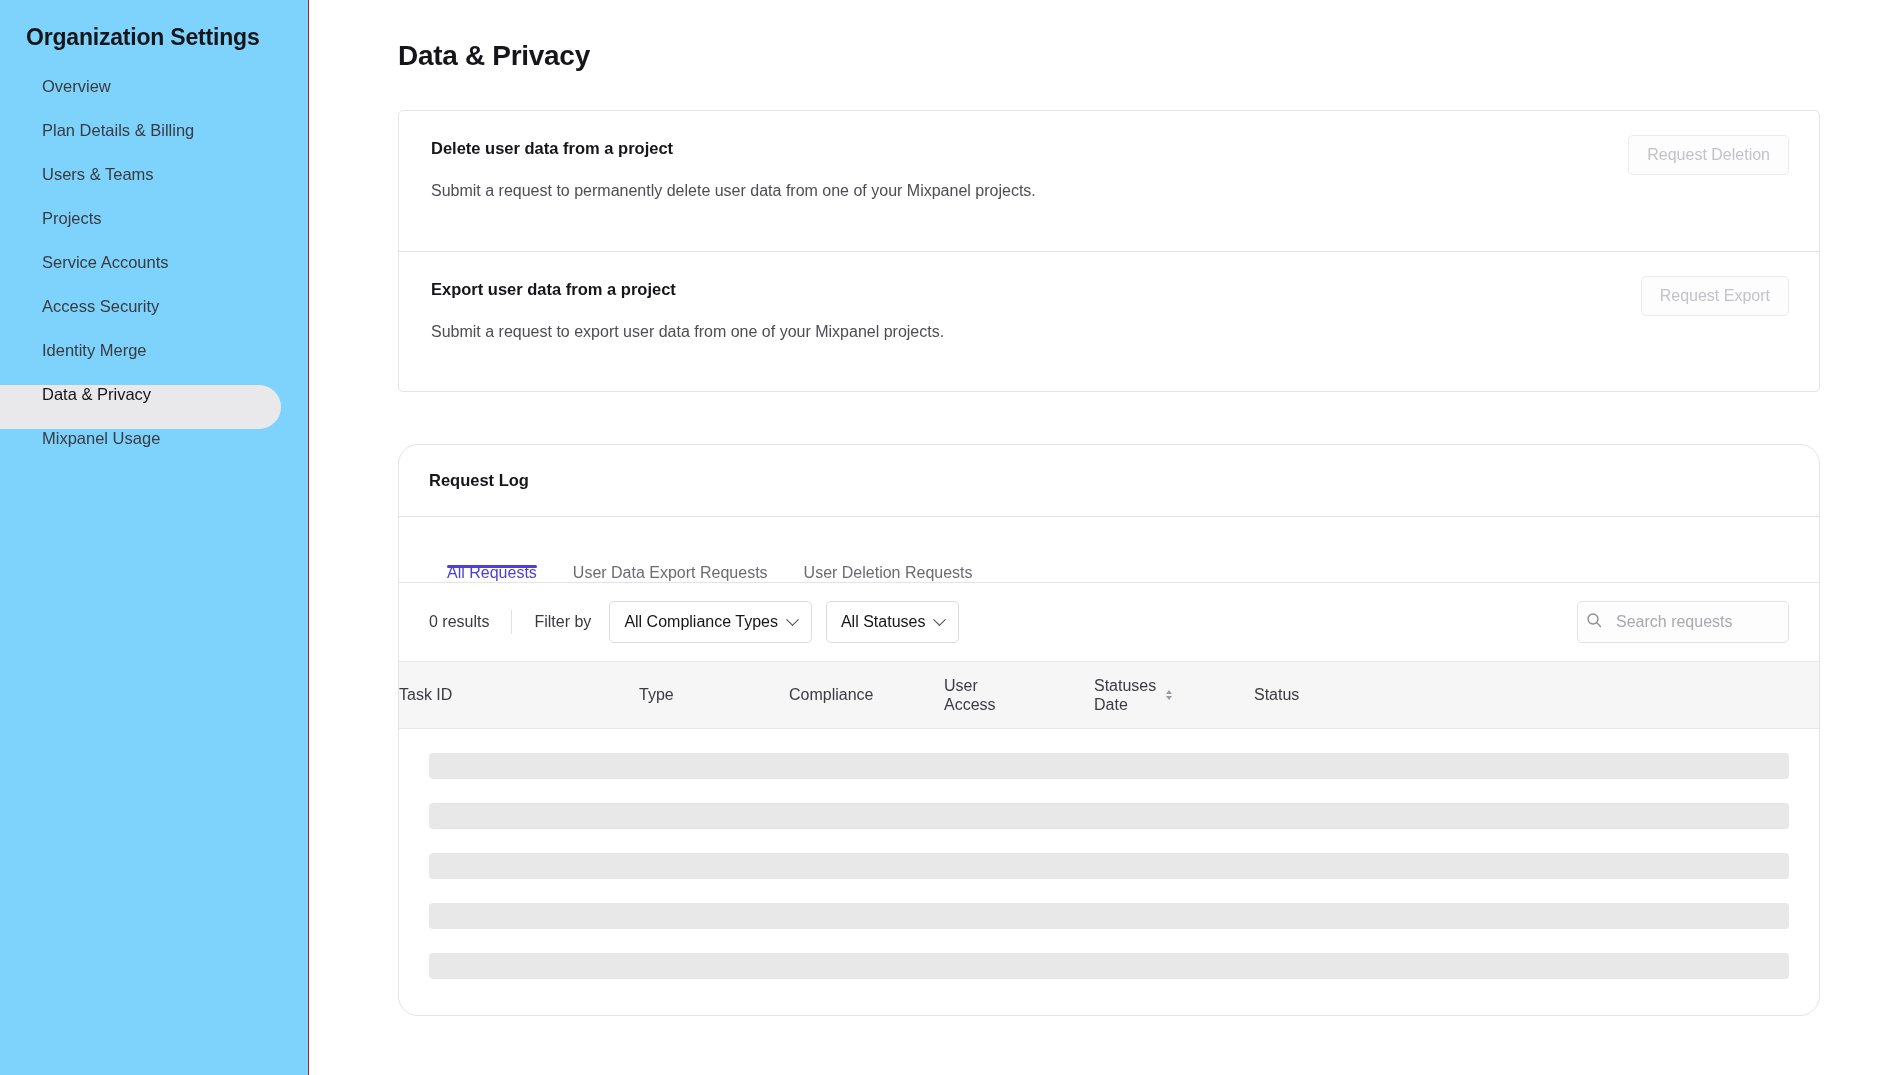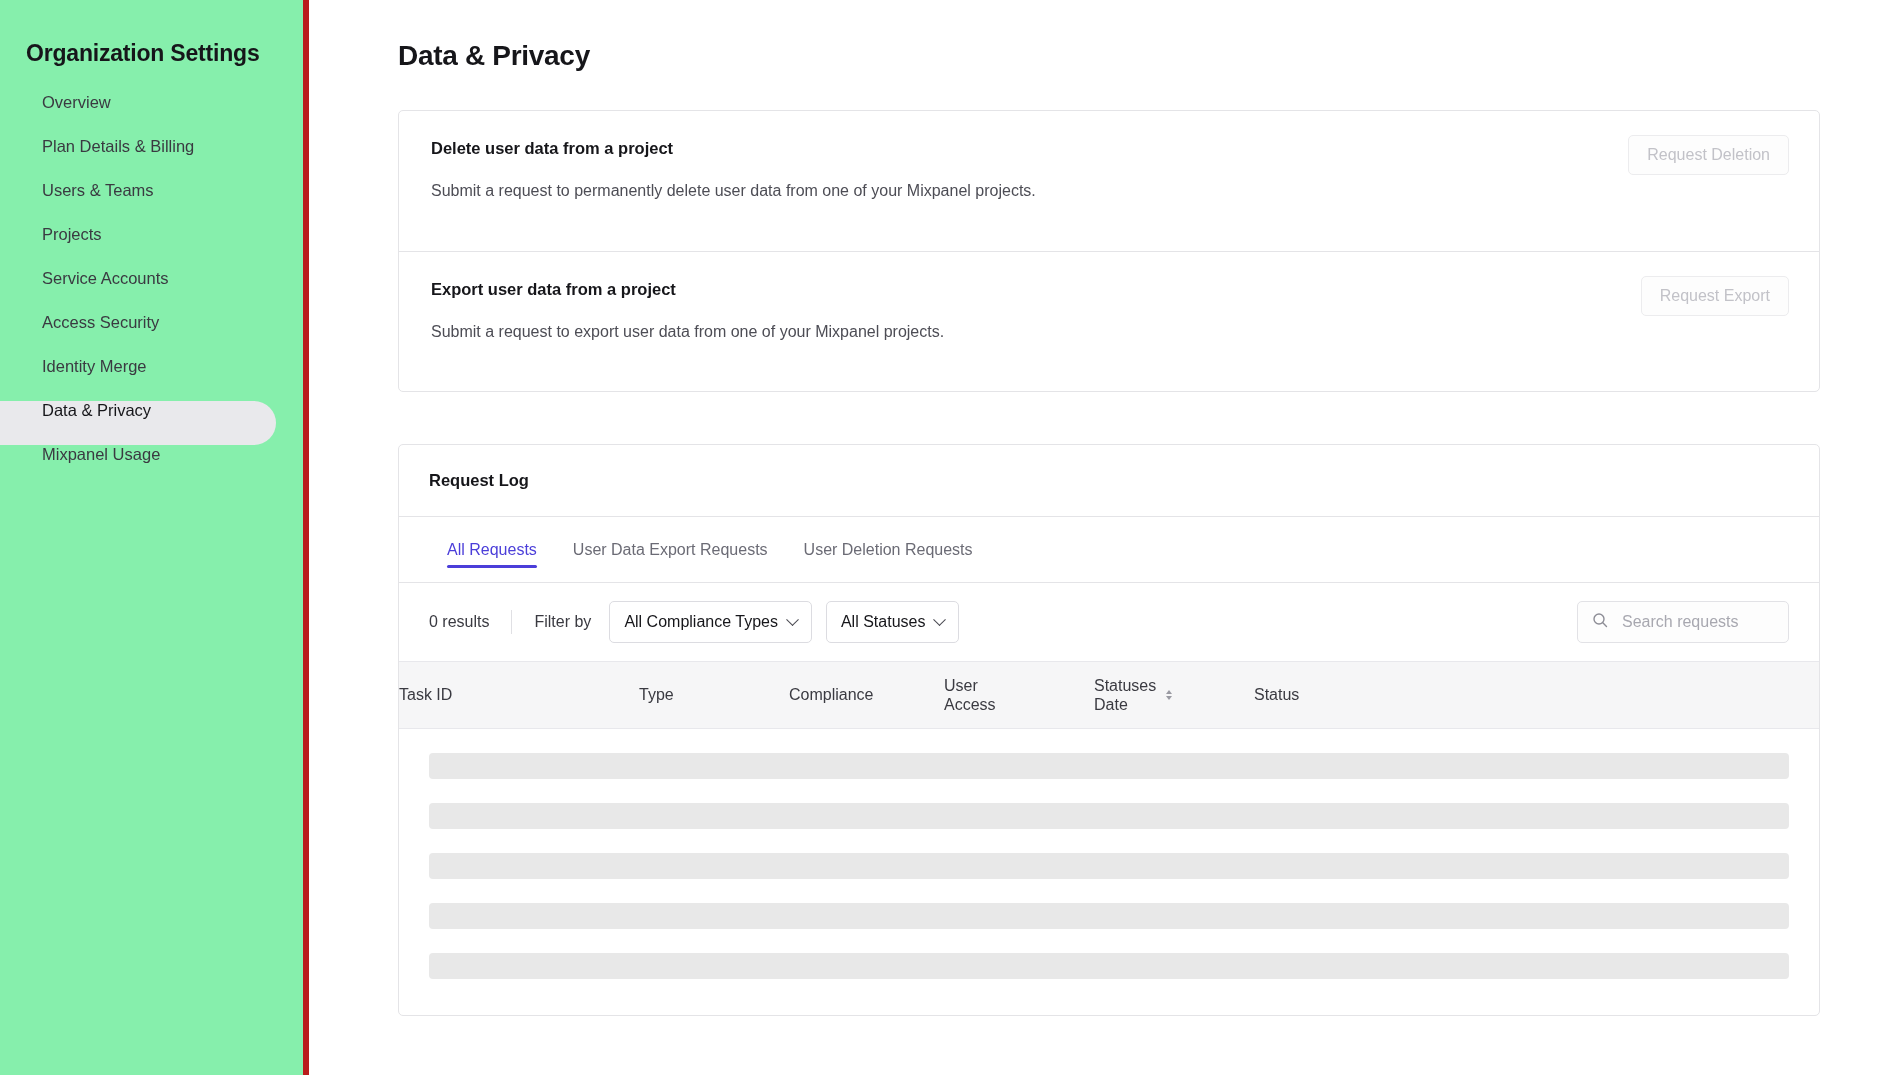--- a/index.html
+++ b/index.html
@@ -15,23 +15,23 @@
     width: 1886px;
     height: 1075px;
     overflow: hidden;
   }
 
   
   .sidebar {
     width: 309px;
     min-width: 309px;
     height: 100%;
-    background: #86efac;
-    border-right: 6px solid #b91c1c;
-    padding-top: 40px;
+    background: #7dd3fc;
+    border-right: 1px solid #b91c1c;
+    padding-top: 24px;
   }
   .sidebar-title {
     font-size: 23px;
     font-weight: bold;
     color: #16161a;
     padding: 0 26px;
     margin-bottom: 26px;
     letter-spacing: -0.2px;
   }
   .nav-list { display: flex; flex-direction: column; gap: 0px; }
@@ -69,21 +69,21 @@
     color: #16161a;
     margin: 0 0 38px 0;
     letter-spacing: -0.3px;
   }
 
   .card {
     border: 1px solid #e4e4e7;
     border-radius: 5px;
     background: #fff;
   }
-  .card + .card { margin-top: 52px; }
+  .card + .card { margin-top: 52px; border-radius: 20px; }
 
   .request-row {
     padding: 28px 32px 30px 32px;
     position: relative;
     min-height: 140px;
   }
   .request-row + .request-row { border-top: 1px solid #e4e4e7; }
   .request-row h3 {
     font-size: 16.5px;
     font-weight: bold;
@@ -124,21 +124,21 @@
     padding: 0 30px;
     border-bottom: 1px solid #e4e4e7;
     height: 66px;
   }
   .tab {
     font-size: 16px;
     color: #6b6b75;
     padding: 0 18px;
     height: 100%;
     display: flex;
-    align-items: center;
+    align-items: flex-end;
     position: relative;
     cursor: pointer;
   }
   .tab.active { color: #4b3ed9; }
   .tab.active::after {
     content: "";
     position: absolute;
     left: 18px; right: 18px; bottom: 14px;
     height: 3px;
     background: #4b3ed9;
@@ -189,21 +189,21 @@
   }
   .search-box {
     margin-left: auto;
     display: flex;
     align-items: center;
     gap: 12px;
     width: 212px;
     border: 1px solid #e2e2e6;
     border-radius: 5px;
     background: #fdfdfd;
-    padding: 10px 14px;
+    padding: 10px 8px;
   }
   .search-box input {
     border: none;
     outline: none;
     background: transparent;
     font-size: 16px;
     color: #16161a;
     font-family: "Liberation Sans", sans-serif;
     width: 100%;
   }

